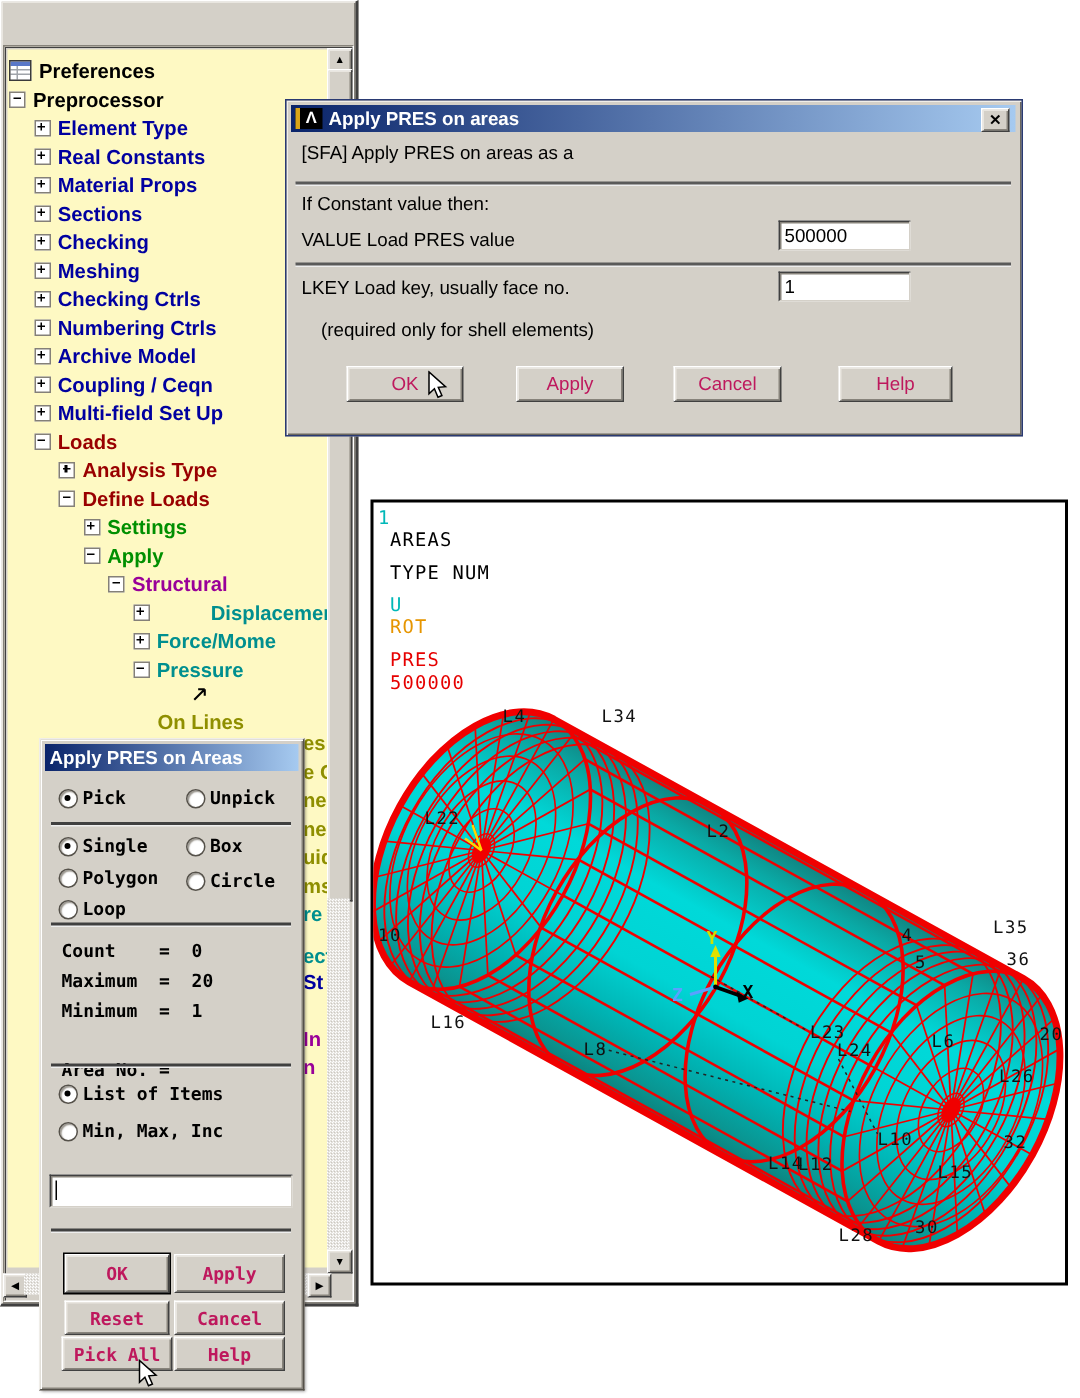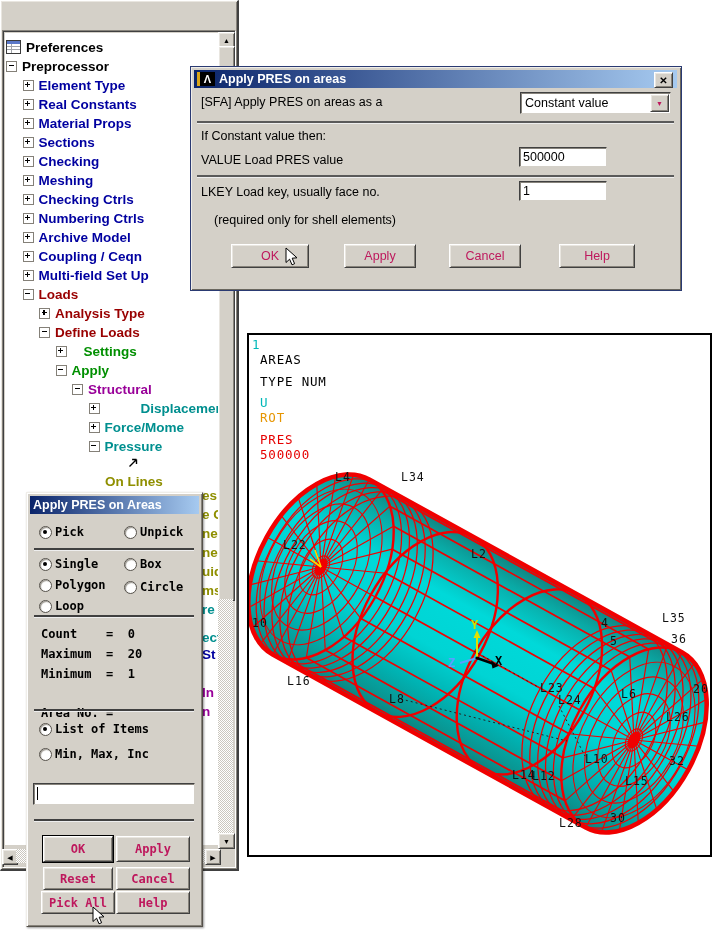--- a/index.html
+++ b/index.html
@@ -27,21 +27,21 @@
   .sb-btn{position:absolute;display:flex;align-items:center;justify-content:center;
           font-size:7px;color:#000;line-height:1;}
   
   #menu{position:absolute;left:0;top:0;width:236px;height:868px;background:#d4d0c8;
         border-right:2px solid #404040;border-bottom:2px solid #404040;z-index:1;}
   #menu-title{position:absolute;left:1px;top:1px;width:232px;height:27px;display:flex;
         align-items:center;padding-left:7px;box-sizing:border-box;font-size:14.5px;color:#000;}
   #collapse{position:absolute;right:7px;top:3px;width:21px;height:21px;border-radius:50%;
         border:2px solid #000;box-sizing:border-box;}
   #tree-frame{position:absolute;left:1px;top:29px;width:232px;height:836px;}
-  #tree{position:absolute;left:2px;top:2px;width:213px;height:812px;overflow:hidden;background:#ffffff;}
+  #tree{position:absolute;left:2px;top:2px;width:213px;height:812px;overflow:hidden;background:#fef9c3;}
   .trow{position:absolute;display:flex;align-items:center;gap:5px;height:18px;
         font-weight:bold;font-size:13.5px;white-space:nowrap;}
   .pm{width:9px;height:9px;background:#fff;border:1px solid #848078;position:relative;flex:none;}
   .pm::before{content:"";position:absolute;left:1.5px;top:3.5px;width:5px;height:1.2px;background:#000;}
   .pm.plus::after{content:"";position:absolute;left:3.4px;top:1.5px;width:1.2px;height:5px;background:#000;}
   .pref-ic{width:13px;height:12px;flex:none;border:1px solid #3a3a3a;background:
      linear-gradient(#5a78c8,#5a78c8) 0 0/13px 3px no-repeat,
      linear-gradient(#a0a4aa,#a0a4aa) 0 5px/13px 1px no-repeat,
      linear-gradient(#a0a4aa,#a0a4aa) 0 8px/13px 1px no-repeat,
      linear-gradient(#a0a4aa,#a0a4aa) 4px 3px/1px 9px no-repeat,#fff;}
@@ -139,21 +139,21 @@
           <div class="trow" style="left: 34px; top: 271px;">
             <span class="pm plus"></span>
             <span style="color: rgb(153, 0, 0);">Analysis Type</span>
           </div>
           <div class="trow" style="left: 34px; top: 290px;">
             <span class="pm minus"></span>
             <span style="color: rgb(153, 0, 0);">Define Loads</span>
           </div>
           <div class="trow" style="left: 50.5px; top: 309px;">
             <span class="pm plus"></span>
-            <span style="color: rgb(0, 143, 0); margin-left: 12px;">Settings</span>
+            <span style="color: rgb(0, 143, 0);">Settings</span>
           </div>
           <div class="trow" style="left: 50.5px; top: 328px;">
             <span class="pm minus"></span>
             <span style="color: rgb(0, 143, 0);">Apply</span>
           </div>
           <div class="trow" style="left: 67px; top: 347px;">
             <span class="pm minus"></span>
             <span style="color: rgb(153, 0, 153);">Structural</span>
           </div>
           <div class="trow" style="left: 83.5px; top: 366px;">
@@ -363,24 +363,20 @@
     </svg>
   </div>
 
   <div id="pres-dlg">
     <div class="dlg-title" style="left:3px;top:3px;width:483px;height:18px;">
       <span class="ansys-ic">Λ</span>
       <span>Apply PRES on areas</span>
       <span class="close-x btn95" style="position:absolute;">✕</span>
     </div>
     <div class="lab" style="left:10px;top:28px;">[SFA] Apply PRES on areas as a</div>
-    <div class="field" style="position:absolute;left:329px;top:25px;width:149px;height:20px;">
-      <span style="position:absolute;left:4px;top:2.5px;">Constant value</span>
-      <span class="btn95" style="right:1px;top:1px;width:17px;height:16px;font-size:7px;">▼</span>
-    </div>
     <div class="sep" style="left:6px;top:54px;width:477px;"></div>
     <div class="lab" style="left:10px;top:62px;">If Constant value then:</div>
     <div class="lab" style="left:10px;top:86px;">VALUE  Load PRES value</div>
     <input class="field" style="position: absolute; left: 328px; top: 80px; width: 80px; height: 18px; padding: 0px 3px; font-size: 12.5px; font-family: &quot;Liberation Sans&quot;, sans-serif;" value="500000">
     <div class="sep" style="left:6px;top:108px;width:477px;"></div>
     <div class="lab" style="left:10px;top:118px;">LKEY  Load key, usually face no.</div>
     <input class="field" style="position: absolute; left: 328px; top: 114px; width: 80px; height: 18px; padding: 0px 3px; font-size: 12.5px; font-family: &quot;Liberation Sans&quot;, sans-serif;" value="1">
     <div class="lab" style="left:23px;top:146px;">(required only for shell elements)</div>
     <div id="pres-btns">
         <div class="btn95" style="left: 40px; top: 177px; width: 76px; height: 22px;">OK</div>

